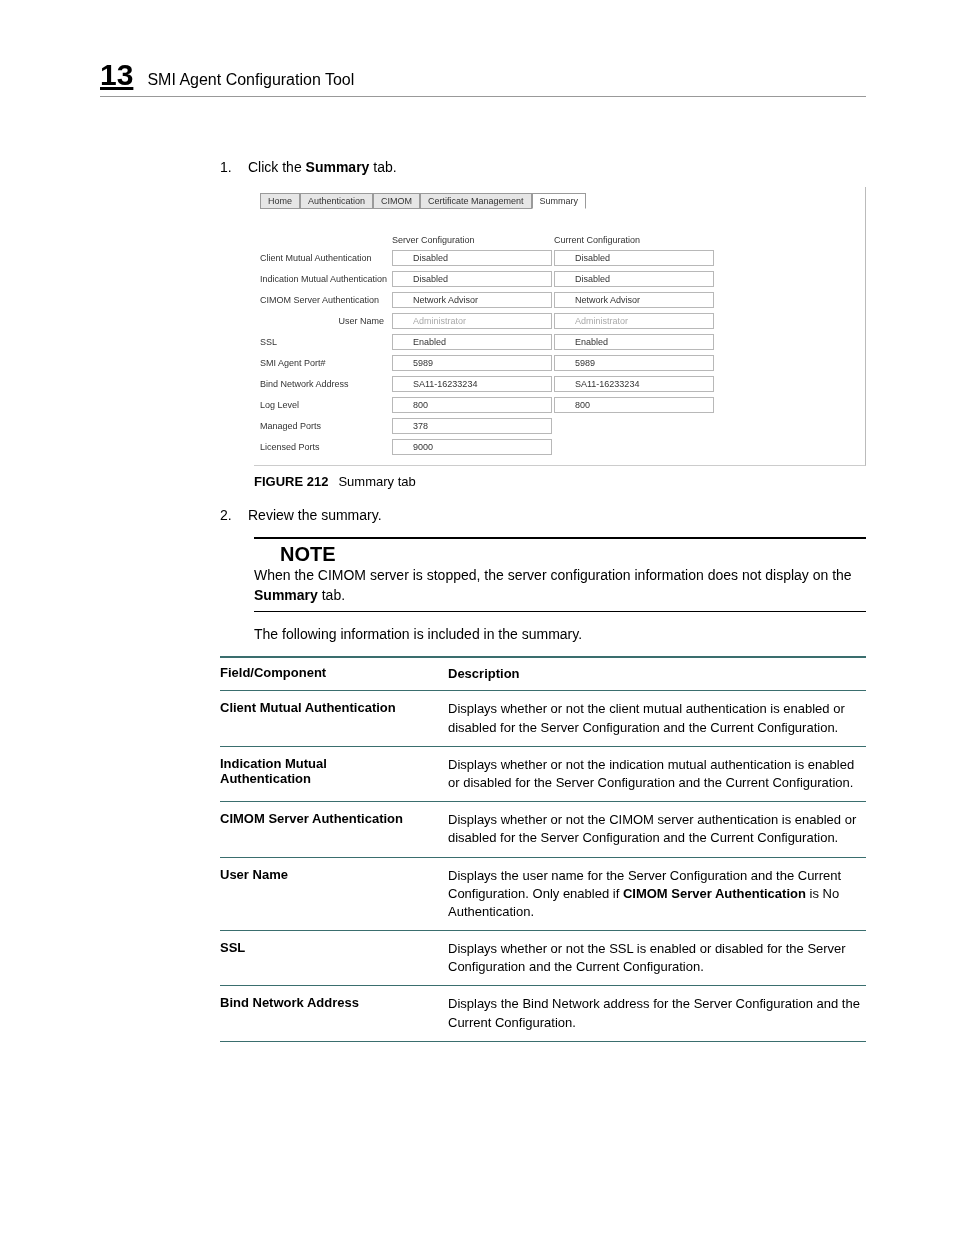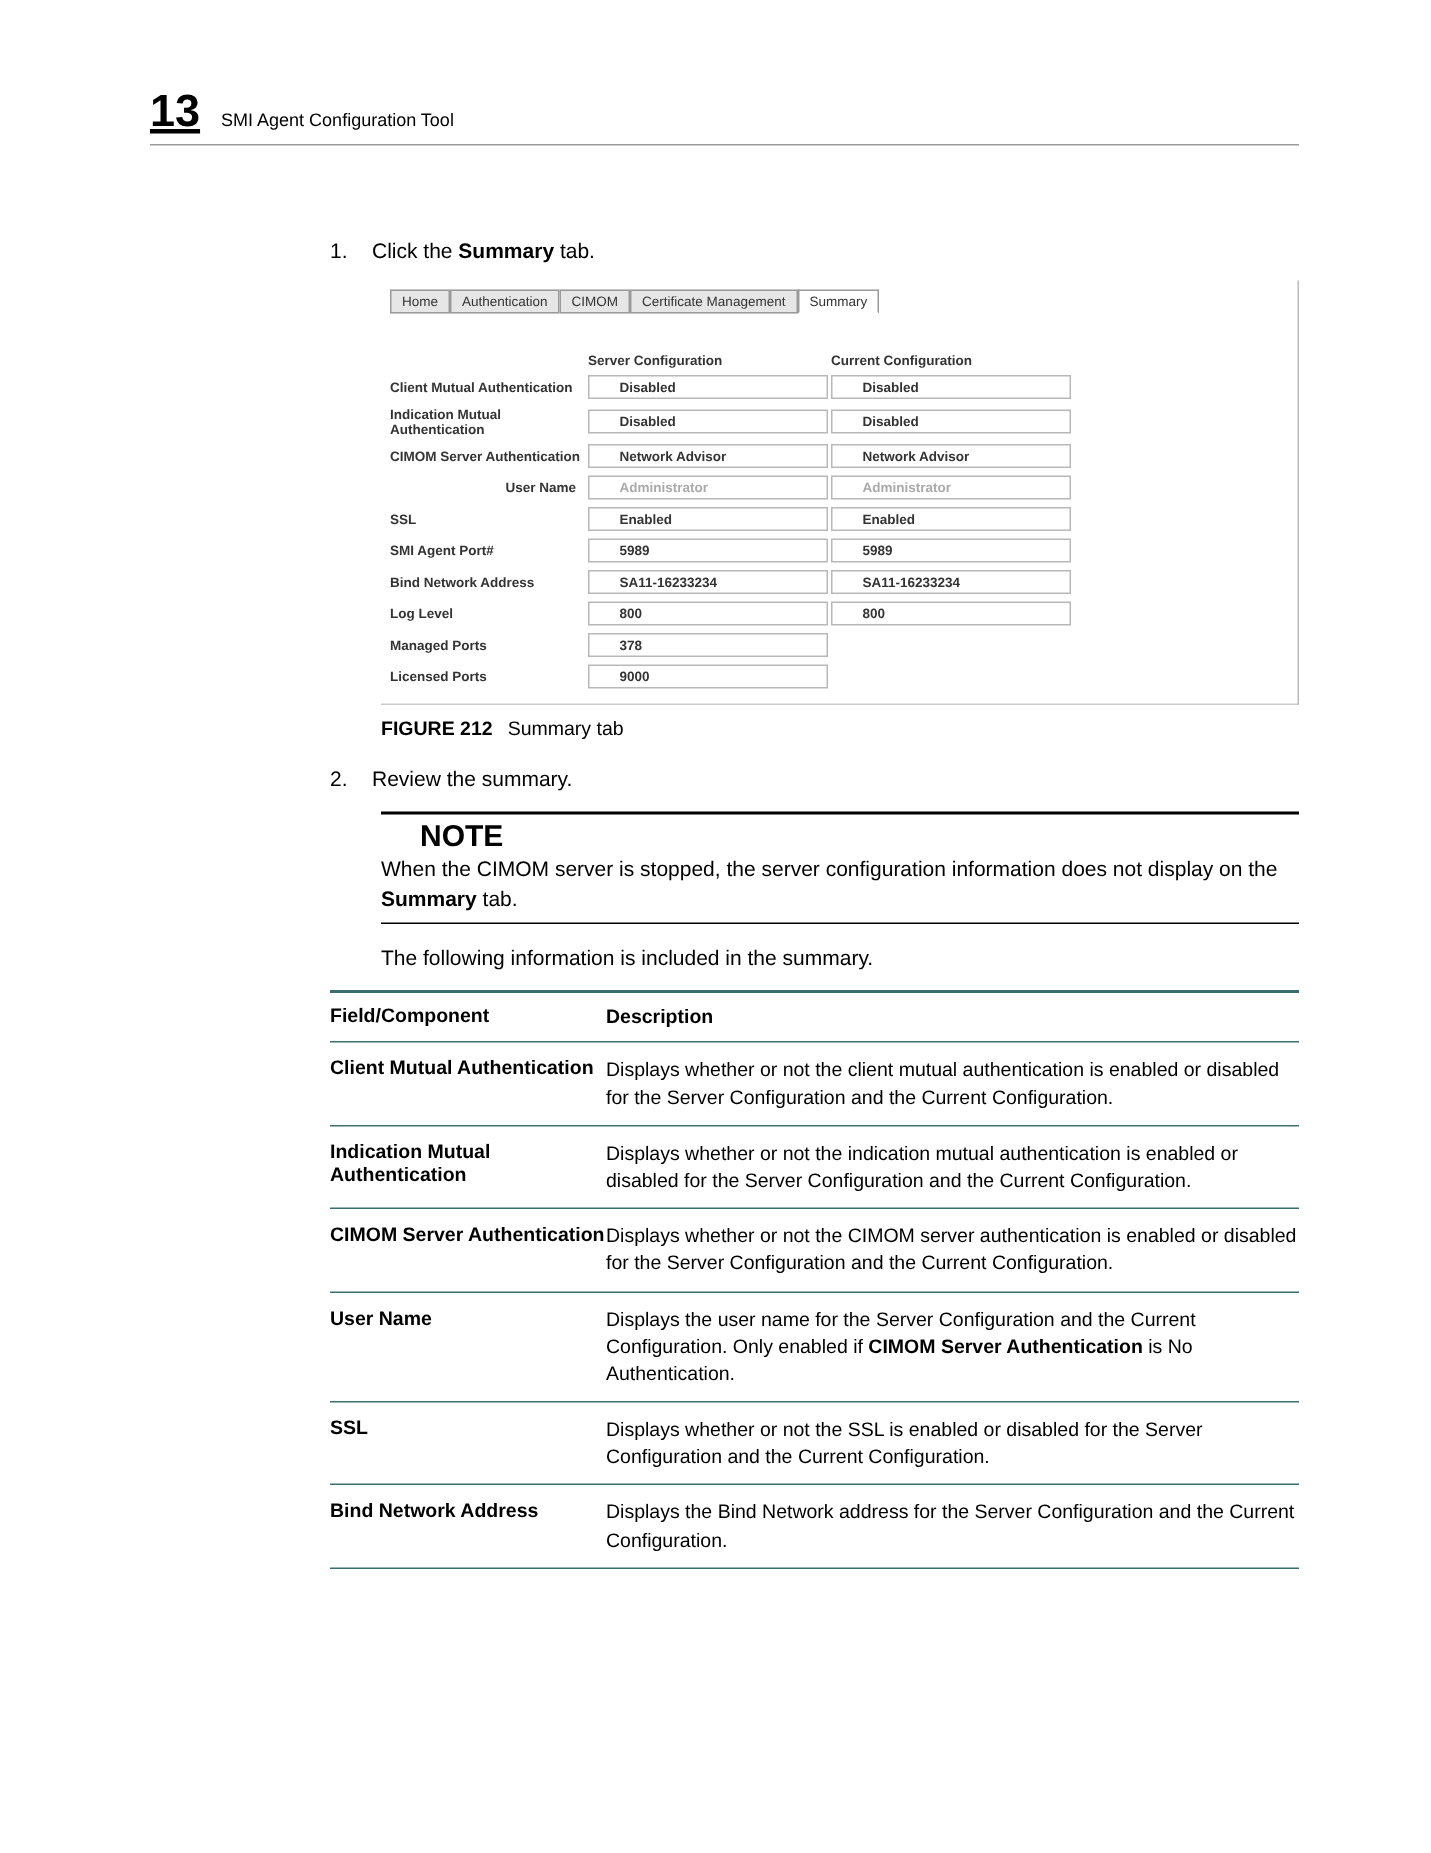--- a/index.html
+++ b/index.html
@@ -18,21 +18,21 @@
     border-bottom: 1px solid #999;
     padding-bottom: 4px;
   }
   .chapnum {
     font-size: 30px;
     font-weight: bold;
     margin-right: 14px;
     text-decoration: underline;
   }
   .headertxt {
-    font-size: 12px;
+    font-size: 16px;
   }
   .content {
     margin-left: 120px;
     margin-top: 62px;
   }
   .ol-row {
     display: flex;
     font-size: 14px;
     margin-bottom: 8px;
   }
@@ -69,21 +69,20 @@
   .tab.active {
     background: #fff;
     border-bottom: 1px solid #fff;
   }
   .grid {
     display: grid;
     grid-template-columns: 130px 160px 160px;
     row-gap: 5px;
     column-gap: 2px;
     align-items: center;
-    font-weight: bold;
   }
   .glabel { font-size: 9px; }
   .glabel.right { text-align: right; padding-right: 6px; }
   .ghead { font-size: 9px; }
   .field {
     border: 1px solid #b8b8b8;
     background: #fff;
     padding: 1px 20px;
     font-size: 9px;
     height: 12px;
@@ -118,21 +117,21 @@
     padding: 7px 0;
     font-size: 13px;
     font-weight: bold;
   }
   .defrow {
     display: flex;
     border-bottom: 1px solid #3a6e6e;
     padding: 9px 0;
   }
   .defc1 { width: 184px; flex-shrink: 0; font-size: 13px; font-weight: bold; }
-  .defc2 { flex: 1; font-size: 13px; line-height: 1.4; }
+  .defc2 { flex: 1; font-size: 13px; line-height: 1.4; margin-left: 44px; }
   .defc2 b { font-weight: bold; }
 </style>
 </head>
 <body>
 
 <div class="page">
   <div class="header">
     <div class="chapnum">13</div>
     <div class="headertxt">SMI Agent Configuration Tool</div>
   </div>

